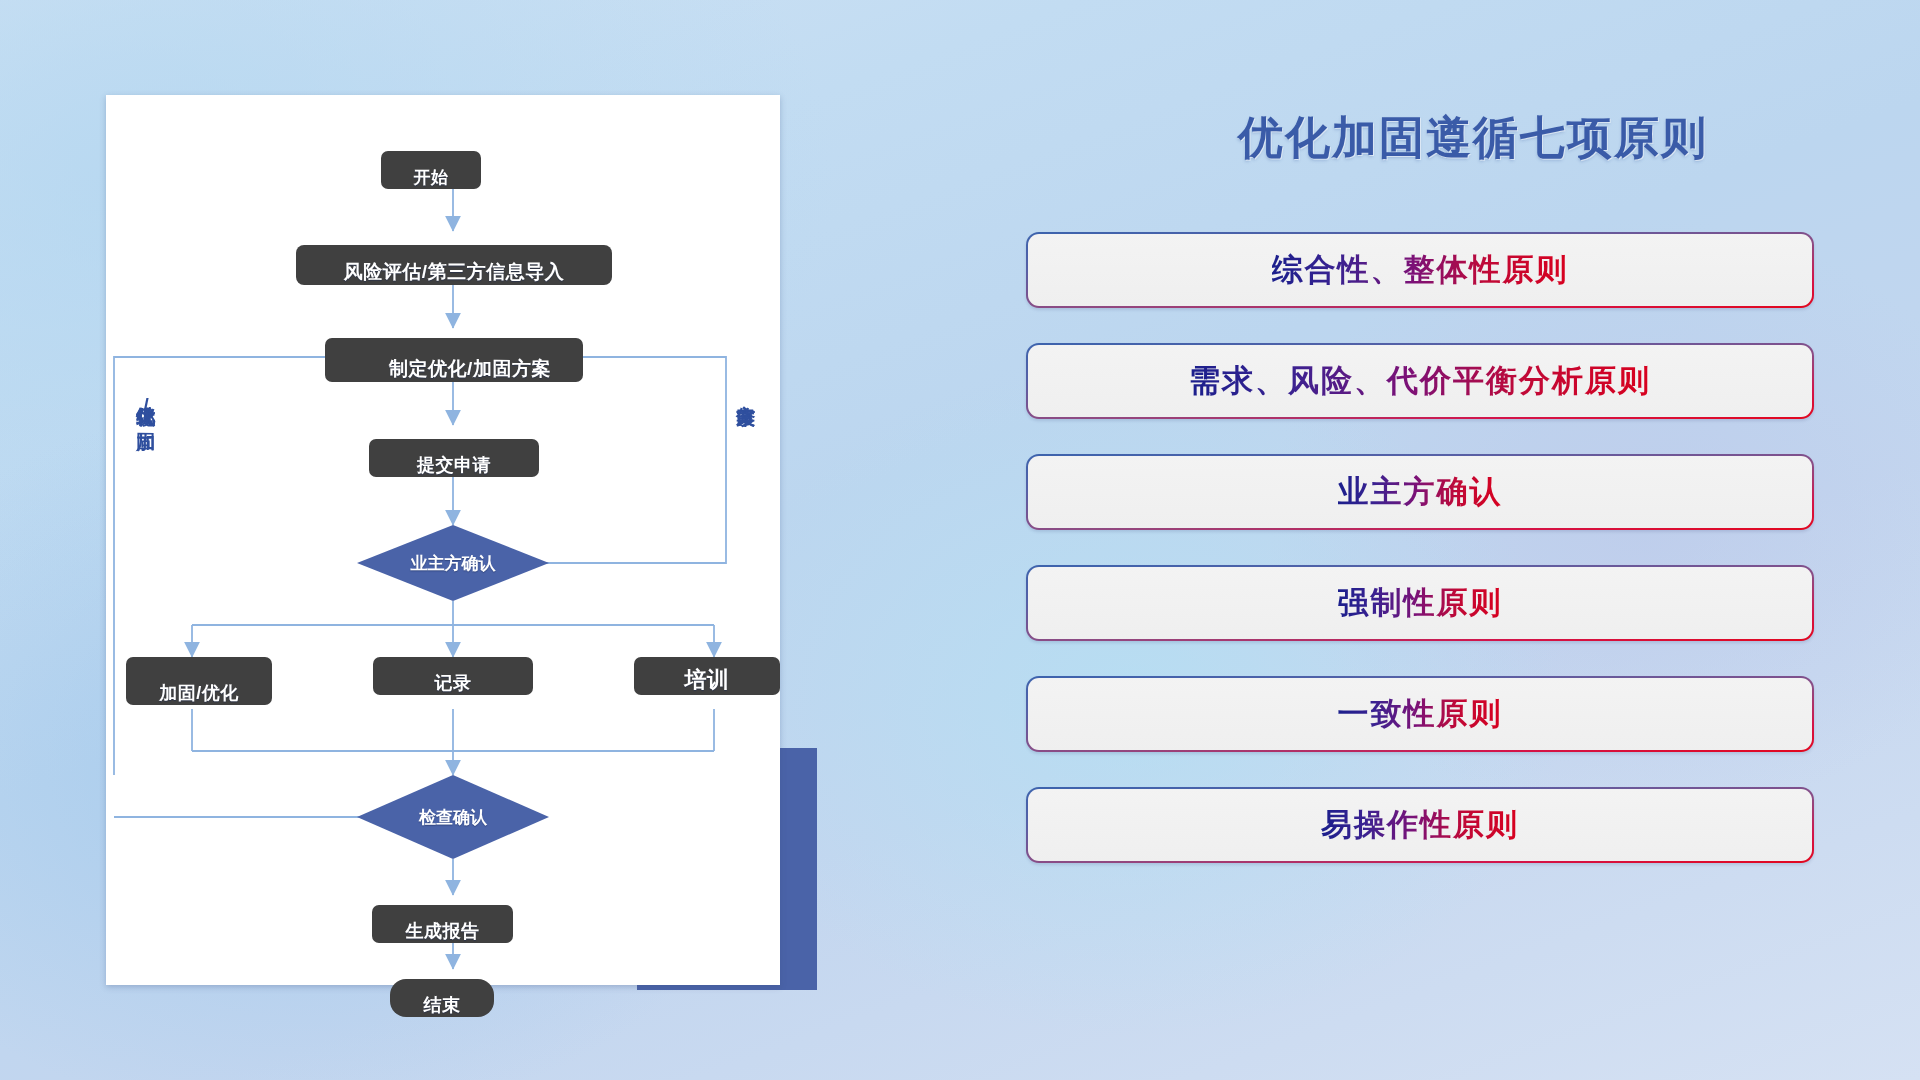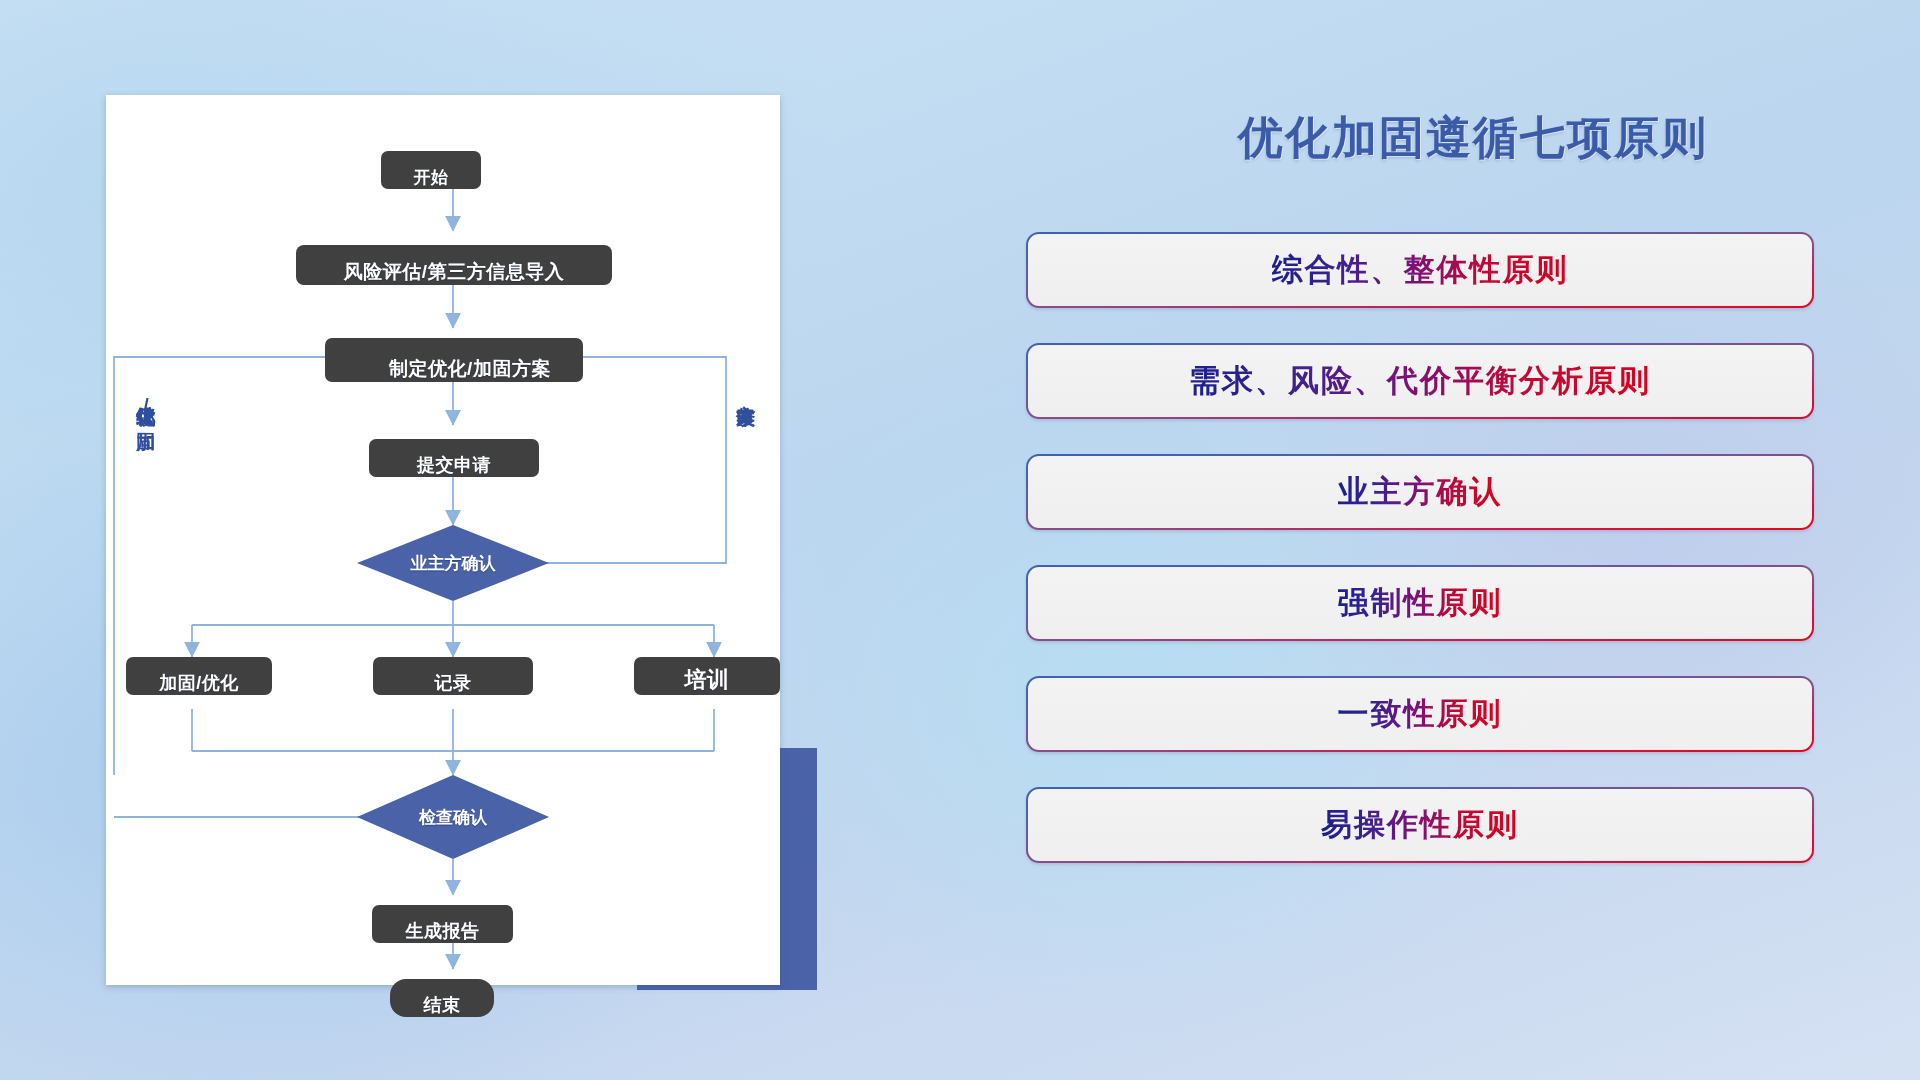--- a/index.html
+++ b/index.html
@@ -145,21 +145,21 @@
 
   <div class="node" style="left:263px;top:344px;width:170px;height:38px;font-size:18px;">
     <span>提交申请</span>
   </div>
 
   <div class="diamond" style="left:251px;top:430px;width:192px;height:76px;">
     <div class="dshape"></div>
     <span>业主方确认</span>
   </div>
 
-  <div class="node" style="left:20px;top:562px;width:146px;height:38px;font-size:18px;">
+  <div class="node" style="left:20px;top:562px;width:146px;height:48px;font-size:18px;">
     <span>加固/优化</span>
   </div>
 
   <div class="node" style="left:267px;top:562px;width:160px;height:38px;font-size:18px;">
     <span>记录</span>
   </div>
 
   <div class="node" style="left:528px;top:562px;width:146px;height:38px;font-size:22px;">
     <span>培训</span>
   </div>

